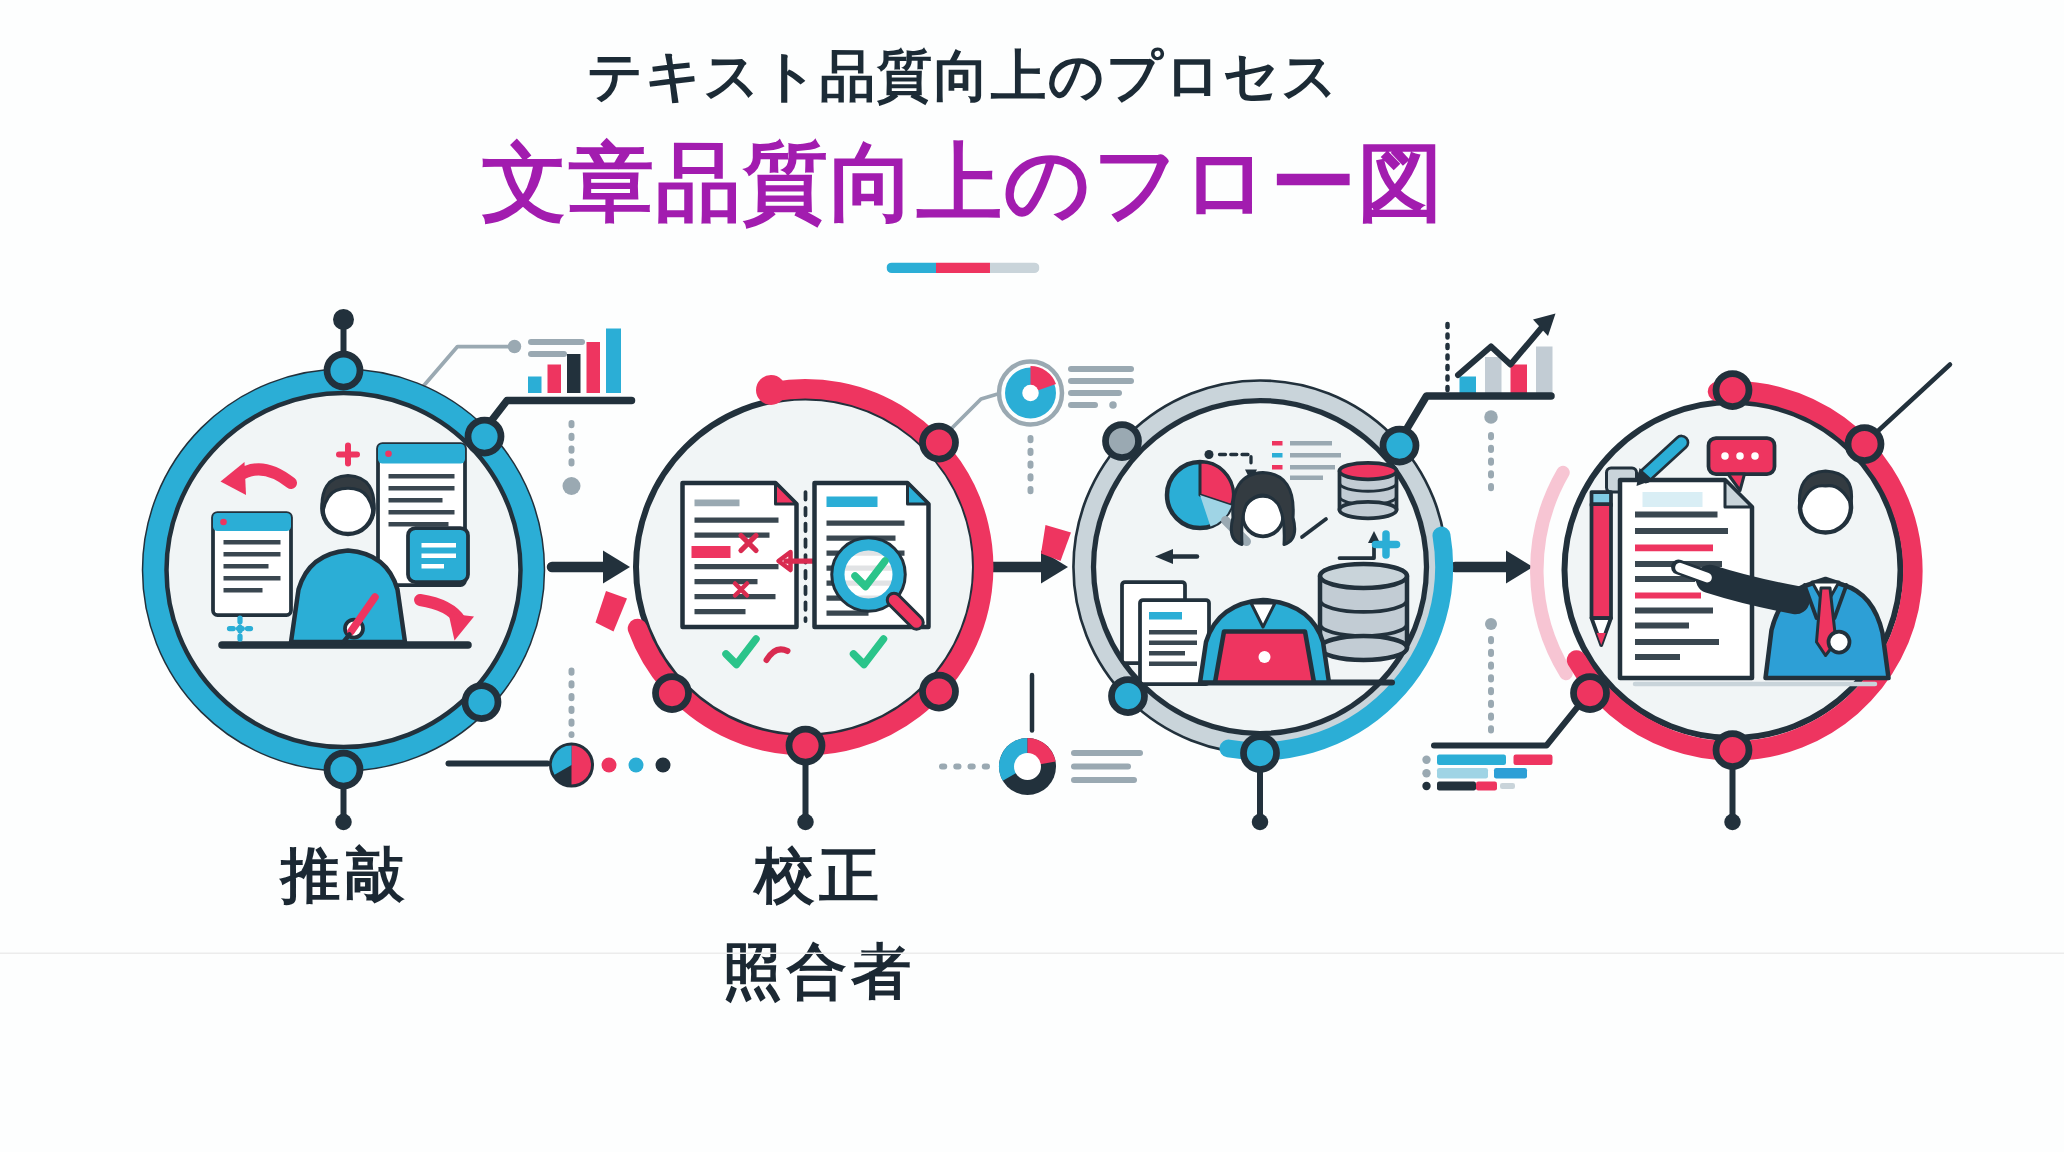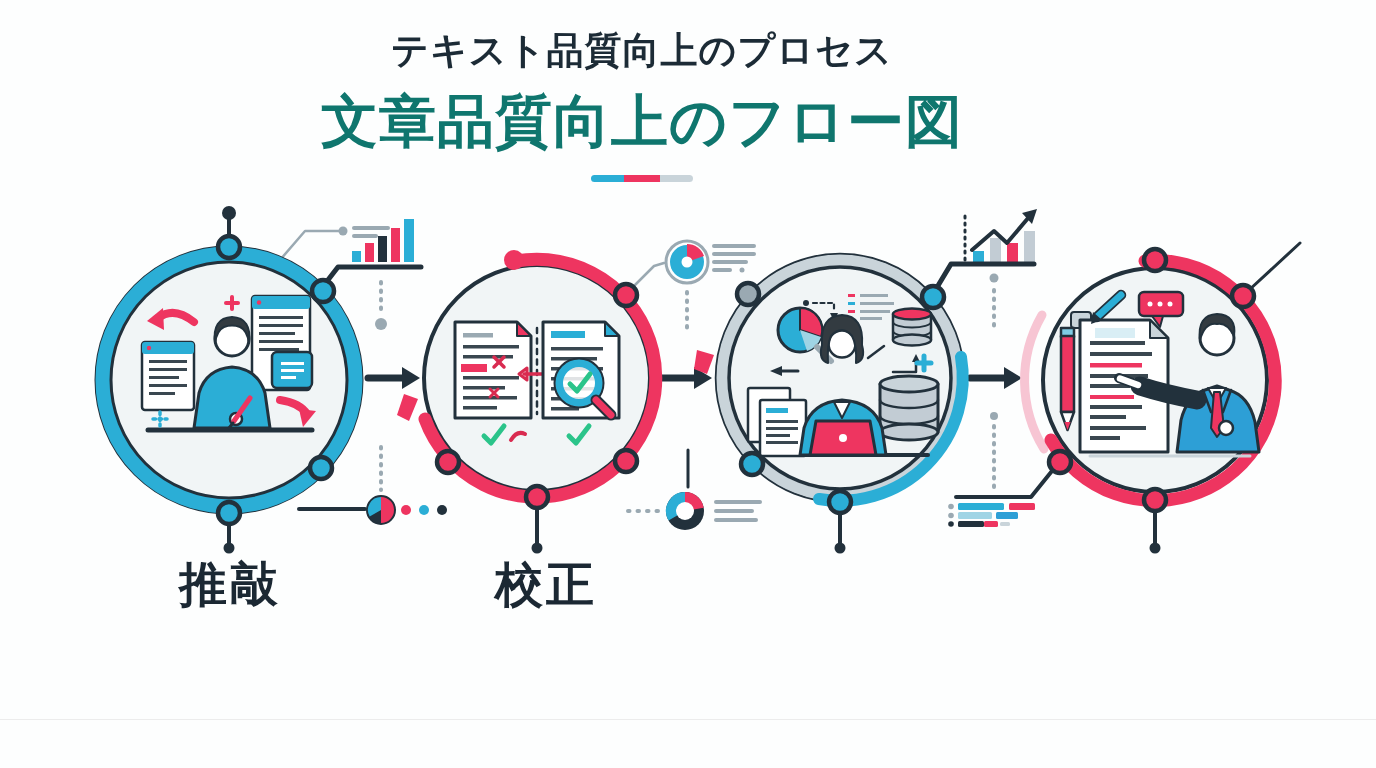--- a/index.html
+++ b/index.html
@@ -1,44 +1,44 @@
 <!DOCTYPE html>
 <html style="--cyan: #2baed6; --pink: #ee3560; --dark: #22313c; --gray: #c9d4da; --green: #2bc48a; --bg: #fdfefe;"><head>
 <meta charset="utf-8">
 <style>
   html,body{margin:0;padding:0;}
   body{width:1376px;height:768px;background:#fdfefe;overflow:hidden;
        font-family:"DejaVu Sans","Liberation Sans",sans-serif;}
-  .canvas{position:relative;width:1376px;height:720px;background:var(--bg,#fdfefe);}
+  .canvas{position:relative;width:1376px;height:636px;background:var(--bg,#fdfefe);}
   .canvas:after{content:"";position:absolute;left:0;right:0;bottom:0;height:1px;background:#ececec;}
 
   .header{position:absolute;top:26px;left:642px;transform:translateX(-50%);
           text-align:center;white-space:nowrap;color:#1c2b36;}
   .subtitle{font-size:37px;font-weight:700;letter-spacing:1px;}
-  .title{font-size:57px;font-weight:800;letter-spacing:1px;margin-top:8px;color:#0f766e;}
+  .title{font-size:57px;font-weight:800;letter-spacing:1px;margin-top:8px;color:#a21caf;}
   .accent-bar{margin:14px auto 0;width:102px;height:7px;border-radius:4px;overflow:hidden;
               display:flex;}
   .accent-bar span{display:block;height:100%;}
   .accent-bar .a1{width:33px;background:var(--cyan);}
   .accent-bar .a2{width:36px;background:var(--pink);}
   .accent-bar .a3{width:33px;background:var(--gray);}
 
   #flow{position:absolute;left:0;top:0;width:1376px;height:768px;}
   #flow *{stroke-linecap:round;stroke-linejoin:round;}
 
   .f-cyan{fill:var(--cyan)} .f-pink{fill:var(--pink)} .f-dark{fill:var(--dark)}
   .f-gray{fill:var(--gray)} .f-white{fill:#fff}
   .f-light{fill:#f1f5f6} .f-mid{fill:#9aa9b2} .f-steel{fill:#c2ccd4} .f-line{fill:#3a4750}
   .f-hair{fill:#333b41} .f-blue{fill:#2d9fd6} .f-ltcyan{fill:#9fd4e5} .f-none{fill:none}
   .s-cyan{stroke:var(--cyan)} .s-pink{stroke:var(--pink)} .s-dark{stroke:var(--dark)}
   .s-gray{stroke:var(--gray)} .s-green{stroke:var(--green)} .s-mid{stroke:#9aa9b2}
   .s-red{stroke:#d92b50} .s-ltpink{stroke:#f7c5d3} .s-white{stroke:#fff} .s-none{stroke:none}
 
   .step-label{position:absolute;top:552px;transform:translateX(-50%);text-align:center;
-              color:#1b2833;font-weight:800;font-size:48px;line-height:64px;letter-spacing:3px;
+              color:#1b2833;font-weight:800;font-size:40px;line-height:64px;letter-spacing:3px;
               white-space:nowrap;}
 </style>
 </head>
 <body>
 
 <div class="canvas">
 
   <div class="header">
     <div class="subtitle">テキスト品質向上のプロセス</div>
     <div class="title">文章品質向上のフロー図</div>
@@ -443,17 +443,18 @@
         <circle class="f-pink s-dark" stroke-width="4.5" cx="1155" cy="500" r="11"></circle>
       </g>
     </g>
   </svg>
 
   <div class="step-label" style="left:230px">
     <div>推敲</div>
   </div>
   <div class="step-label" style="left:546px">
     <div>校正</div>
+    <div>照合者</div>
   </div>
   <div class="step-label" style="left:844px">
   </div>
 
 </div>
 
 </body></html>

